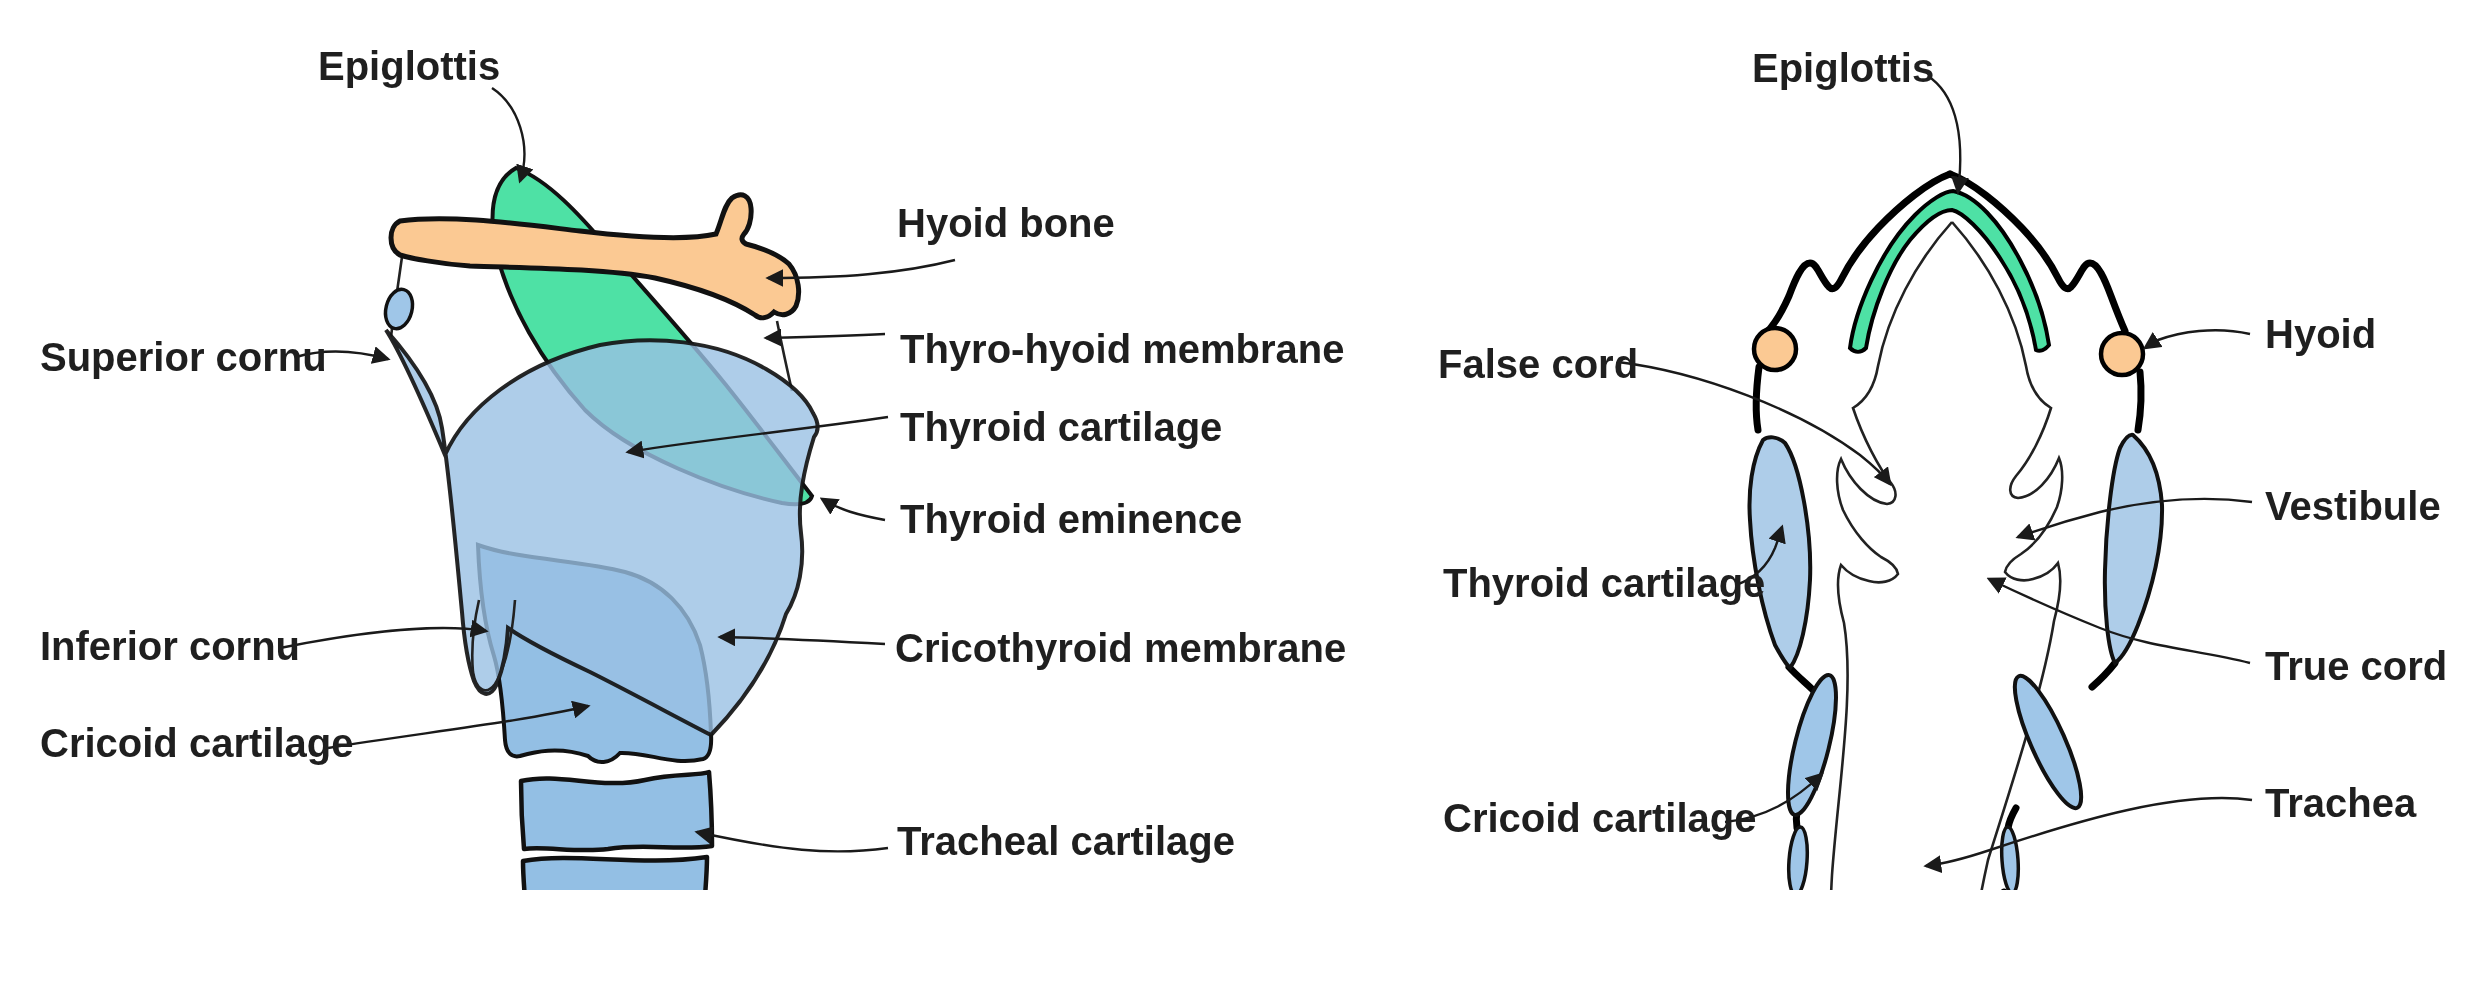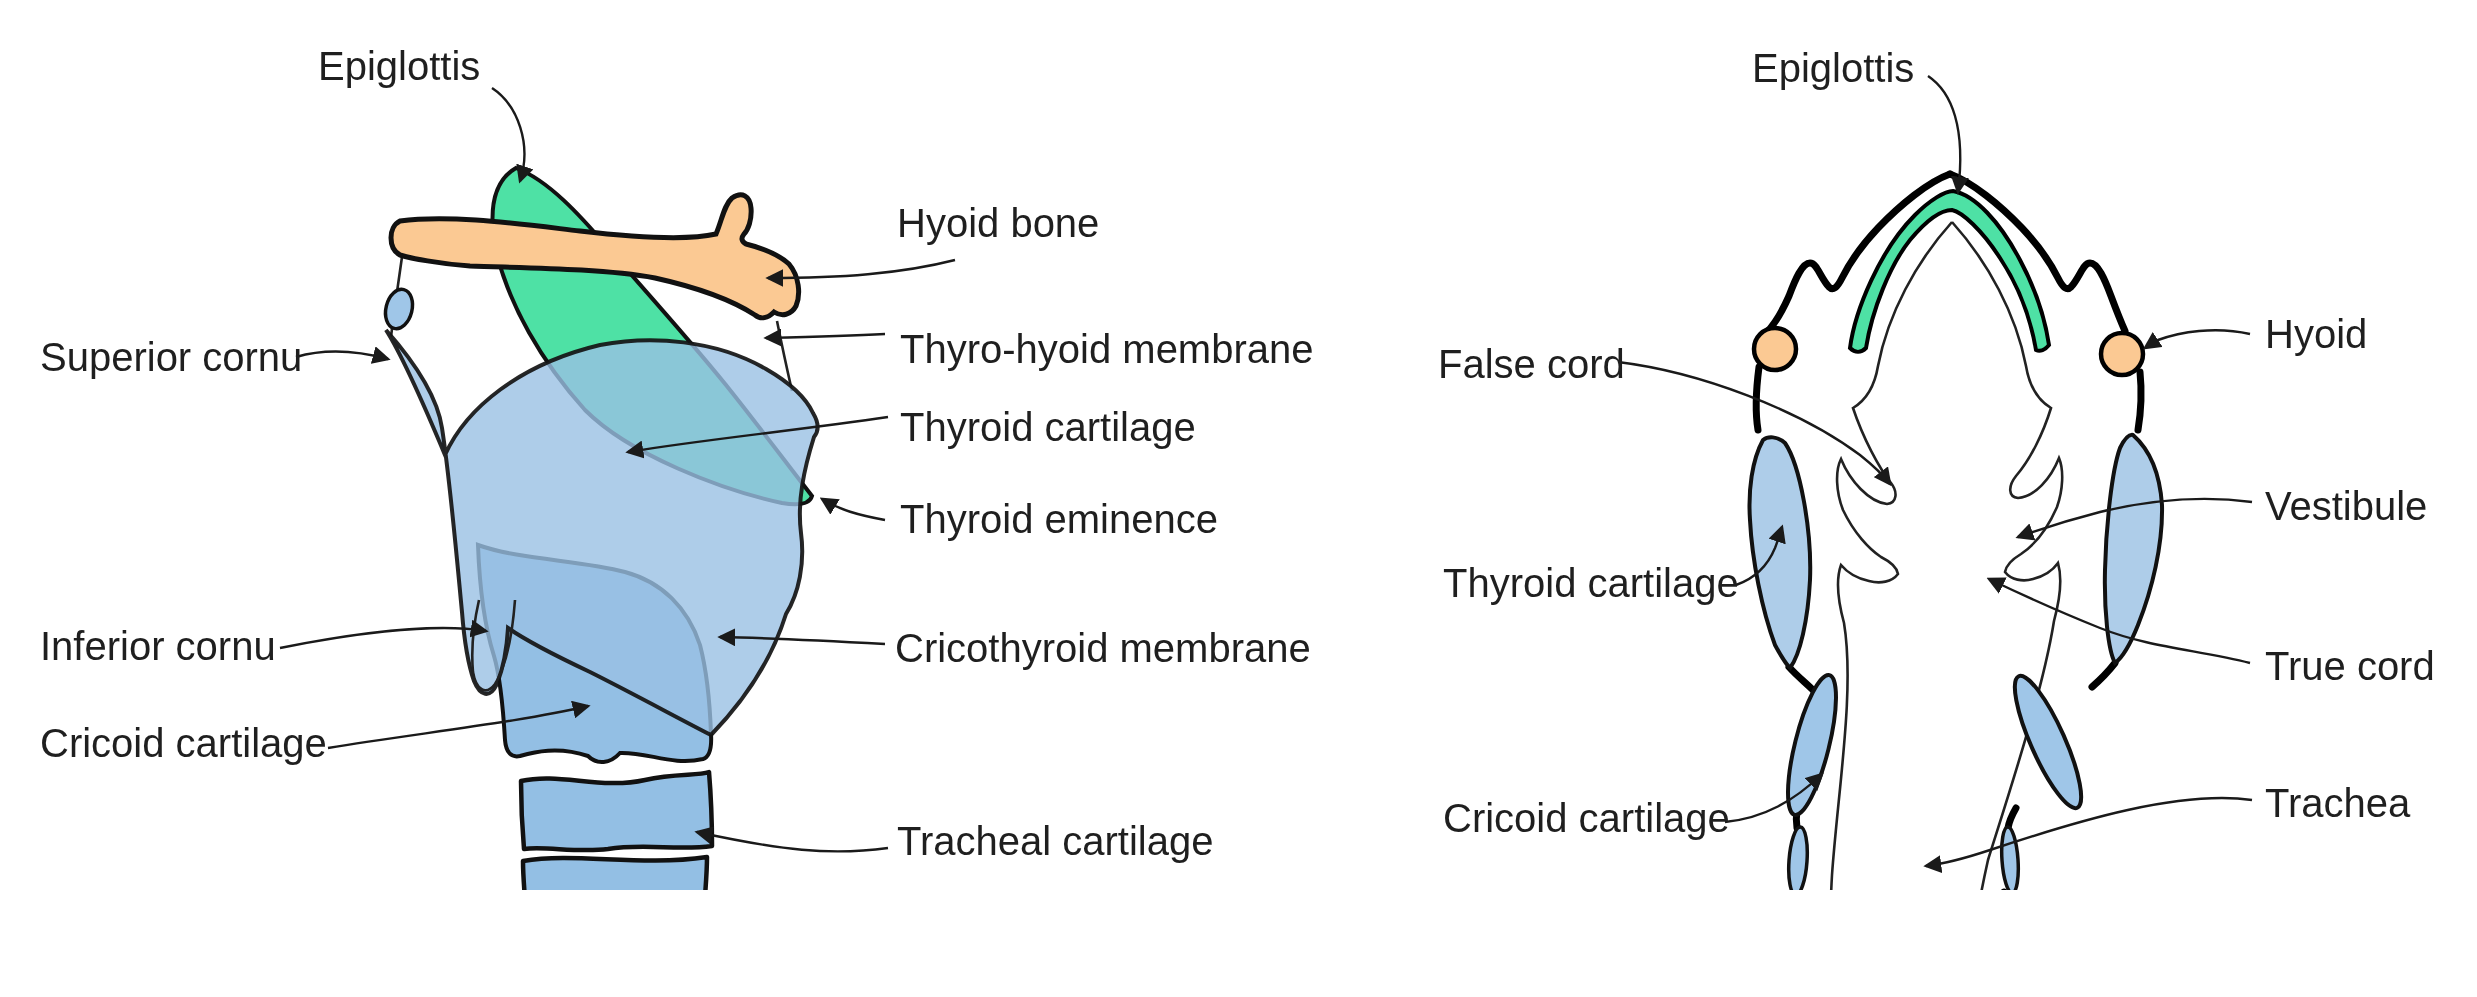--- a/index.html
+++ b/index.html
@@ -3,20 +3,21 @@
 <meta charset="utf-8">
 <style>
   html, body { margin: 0; padding: 0; background: #ffffff; }
   #stage {
     position: relative;
     width: 2477px;
     height: 890px;
     background: #ffffff;
     font-family: "Liberation Sans", sans-serif;
     overflow: hidden;
+    font-weight: bold;
   }
   svg { display: block; }
   .lbl {
     font-family: "Liberation Sans", sans-serif;
     font-size: 40px;
     fill: #1f1f1f;
     letter-spacing: 0px;
   }
   .leader { fill: none; stroke: #1a1a1a; stroke-width: 2.4px; }
   .thin   { fill: none; stroke: #222222; stroke-width: 2.6px; }

